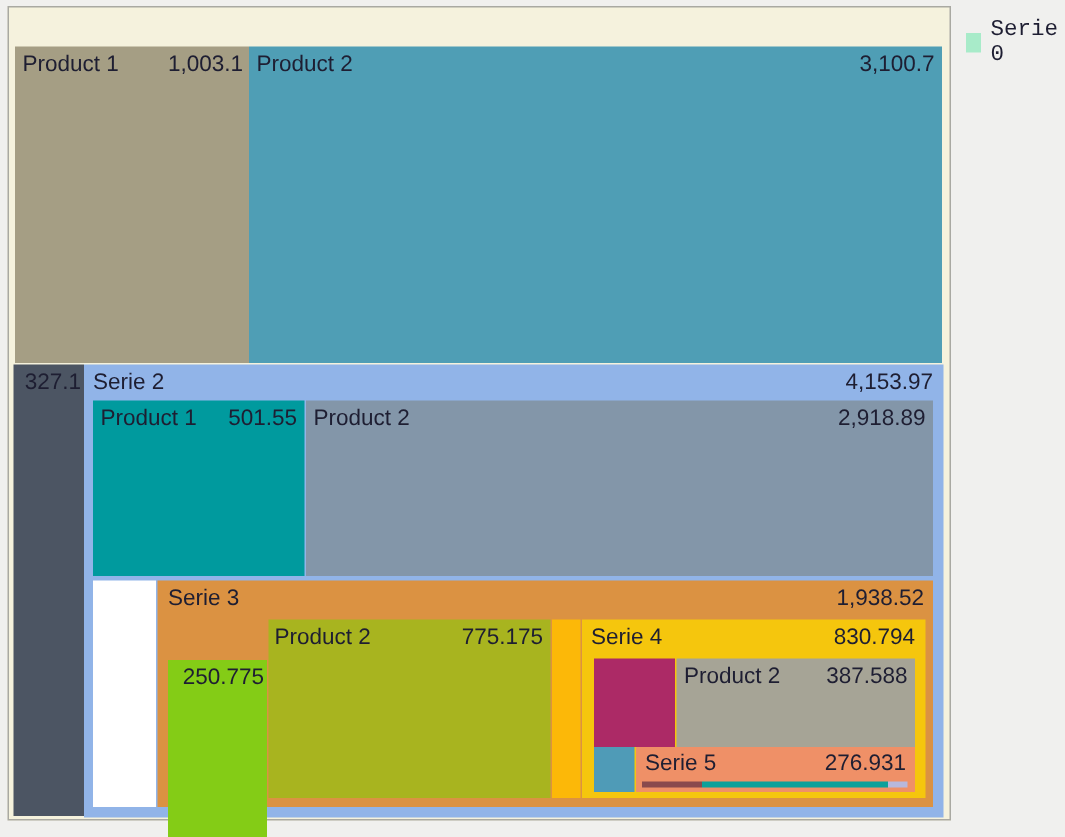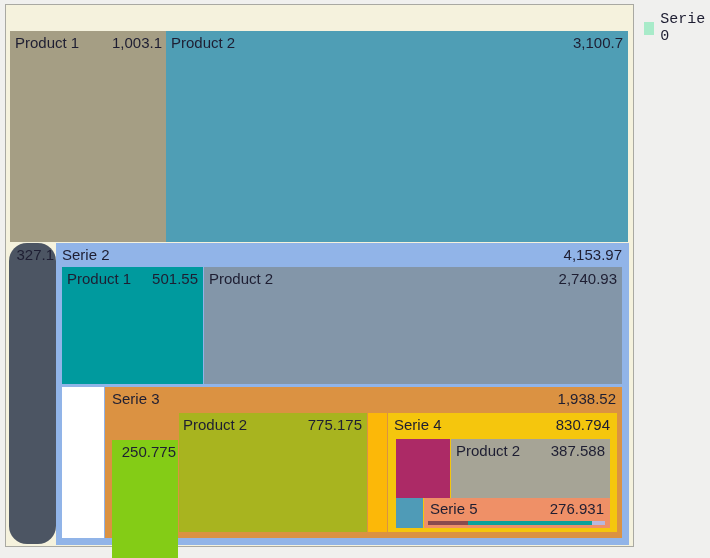--- a/index.html
+++ b/index.html
@@ -38,21 +38,21 @@
     </div>
   </div>
 
   <div class="node" style="left: 160px; top: 26px; width: 462px; height: 211px; background-color: rgb(79, 158, 181);">
     <div class="head" style="left:5px; right:5px; top:2px;">
       <span class="lbl">Product 2</span>
       <span class="val">3,100.7</span>
     </div>
   </div>
 
-  <div class="node" style="left: 3px; top: 238px; width: 47px; height: 301px; background-color: rgb(76, 85, 99); border-radius: 18px;">
+  <div class="node" style="left: 3px; top: 238px; width: 47px; height: 301px; background-color: rgb(76, 85, 99);">
     <div class="head val-only" style="left:2px; right:2px; top:2px;">
       <span class="val">327.1</span>
     </div>
   </div>
 
   <div class="node" style="left: 50px; top: 238px; width: 573px; height: 302px; background-color: rgb(145, 180, 232);">
     <div class="head" style="left:6px; right:7px; top:2px;">
       <span class="lbl">Serie 2</span>
       <span class="val">4,153.97</span>
     </div>
@@ -60,21 +60,21 @@
     <div class="node" style="left: 6px; top: 24px; width: 141px; height: 117px; background-color: rgb(0, 154, 158);">
       <div class="head" style="left:5px; right:5px; top:2px;">
         <span class="lbl">Product 1</span>
         <span class="val">501.55</span>
       </div>
     </div>
 
     <div class="node" style="left: 148px; top: 24px; width: 418px; height: 117px; background-color: rgb(131, 150, 169);">
       <div class="head" style="left:5px; right:5px; top:2px;">
         <span class="lbl">Product 2</span>
-        <span class="val">2,740.93</span>
+        <span class="val">2,918.89</span>
       </div>
     </div>
 
     <div class="node" style="left: 6px; top: 144px; width: 42px; height: 151px; background-color: rgb(255, 255, 255);"></div>
 
     <div class="node" style="left: 49px; top: 144px; width: 517px; height: 151px; background-color: rgb(219, 146, 66);">
       <div class="head" style="left:7px; right:6px; top:2px;">
         <span class="lbl">Serie 3</span>
         <span class="val">1,938.52</span>
       </div>

